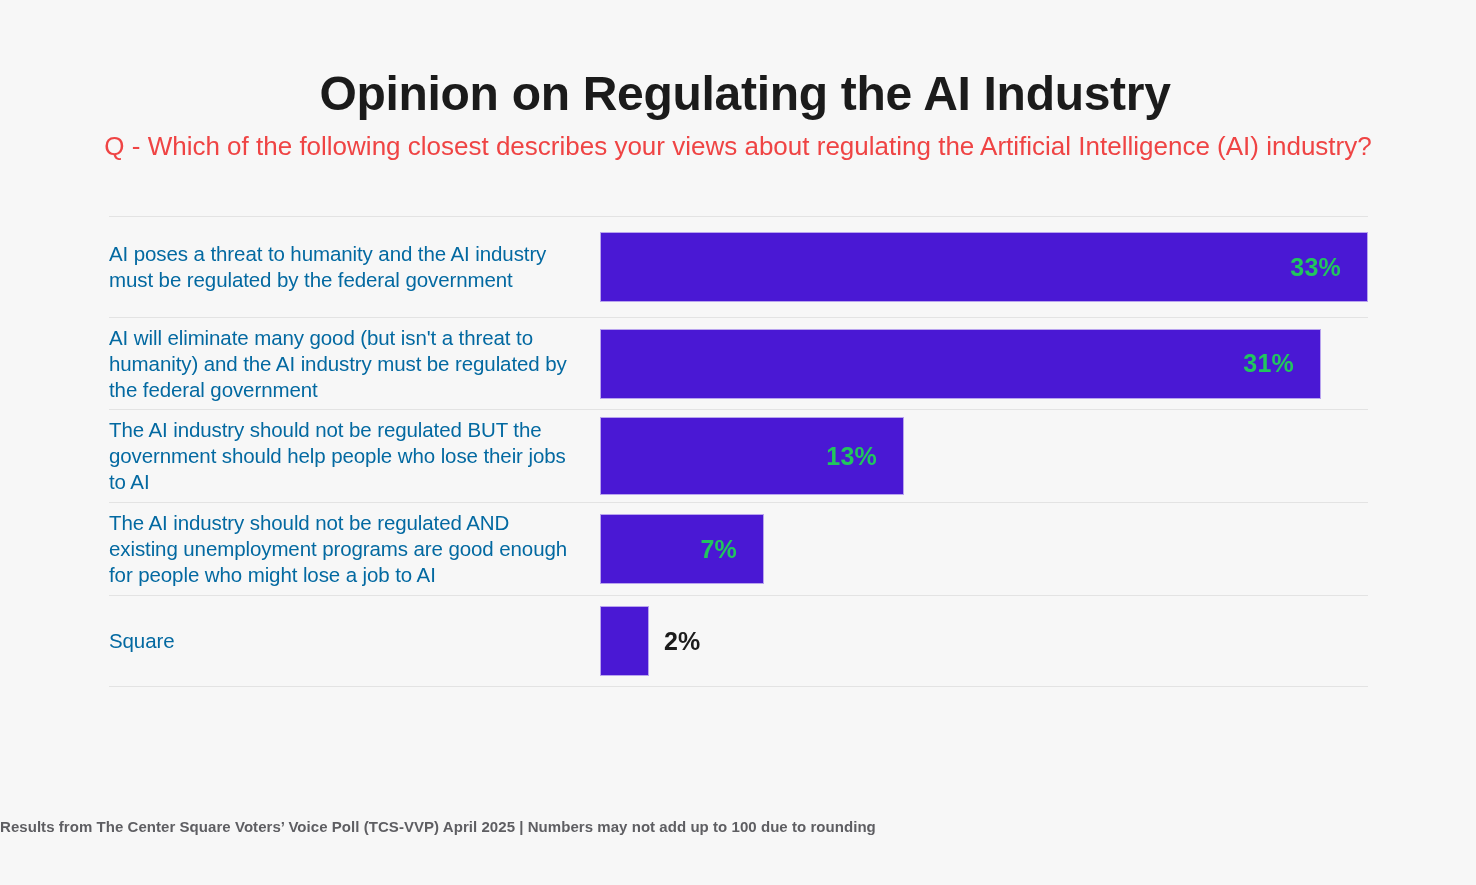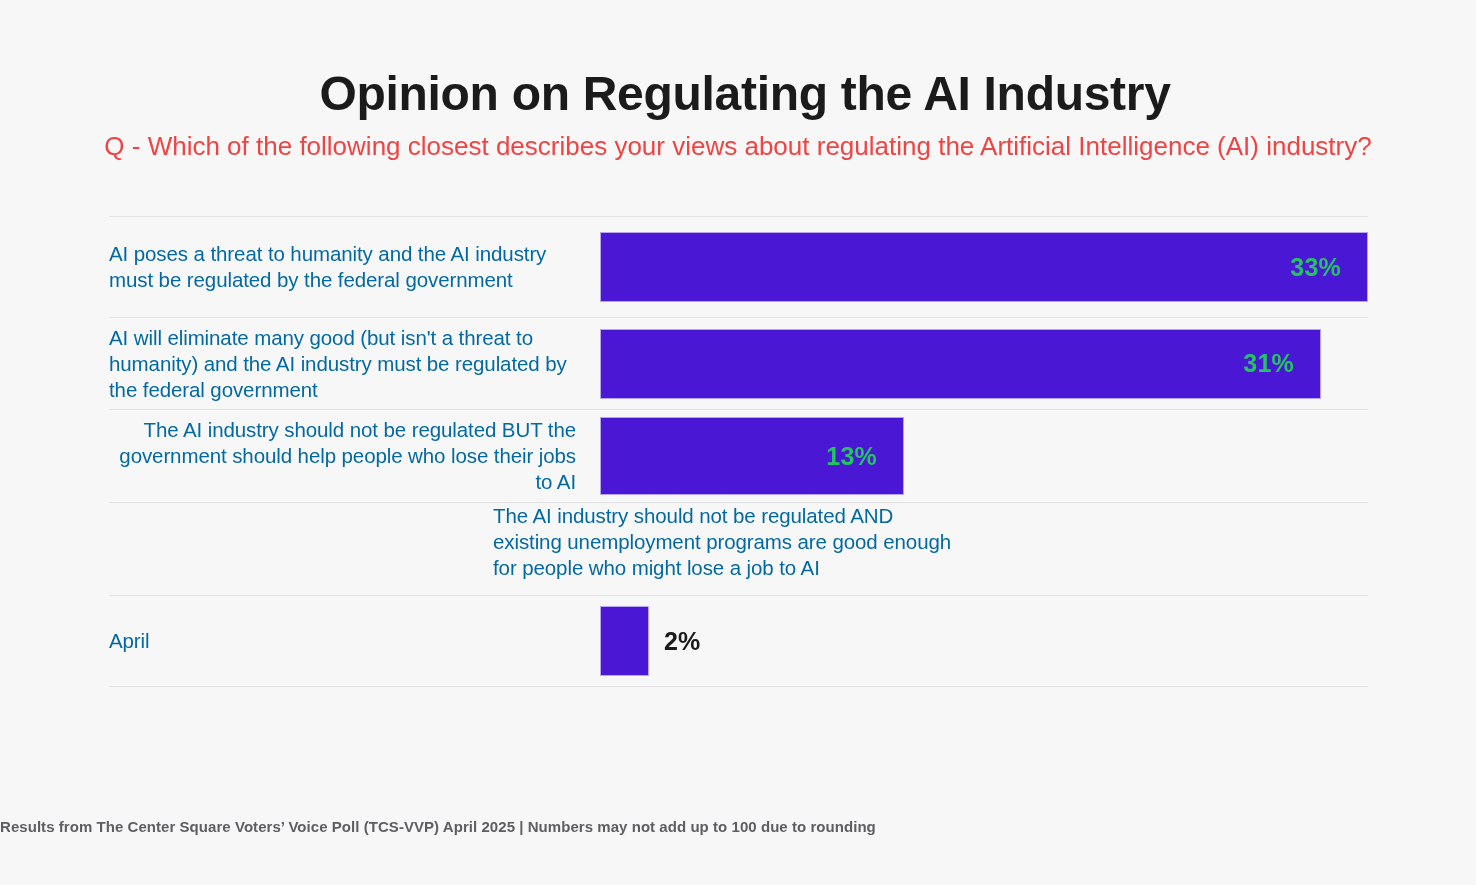--- a/index.html
+++ b/index.html
@@ -136,40 +136,40 @@
 
     <div class="row" style="height:92px;">
       <div class="row-label">AI will eliminate many good (but isn't a threat to humanity) and the AI industry must be regulated by the federal government</div>
       <div class="bar-zone">
         <div class="bar" style="width:721px;height:70px;">
           <span class="bar-value">31%</span>
         </div>
       </div>
     </div>
 
-    <div class="row" style="height:93px;text-align:right;">
+    <div class="row" style="height:93px;">
       <div class="row-label">The AI industry should not be regulated BUT the government should help people who lose their jobs to AI</div>
       <div class="bar-zone">
         <div class="bar" style="width:304px;height:78px;">
           <span class="bar-value">13%</span>
         </div>
       </div>
     </div>
 
-    <div class="row" style="height:93px;flex-direction:column;">
+    <div class="row" style="height:93px;">
       <div class="row-label">The AI industry should not be regulated AND existing unemployment programs are good enough for people who might lose a job to AI</div>
       <div class="bar-zone">
         <div class="bar" style="width:164px;height:70px;">
           <span class="bar-value">7%</span>
         </div>
       </div>
     </div>
 
     <div class="row" style="height:92px;">
-      <div class="row-label">April</div>
+      <div class="row-label">Square</div>
       <div class="bar-zone">
         <div class="bar" style="width:49px;height:70px;">
           <span class="bar-value outside">2%</span>
         </div>
       </div>
     </div>
 
 
   </div>
 

